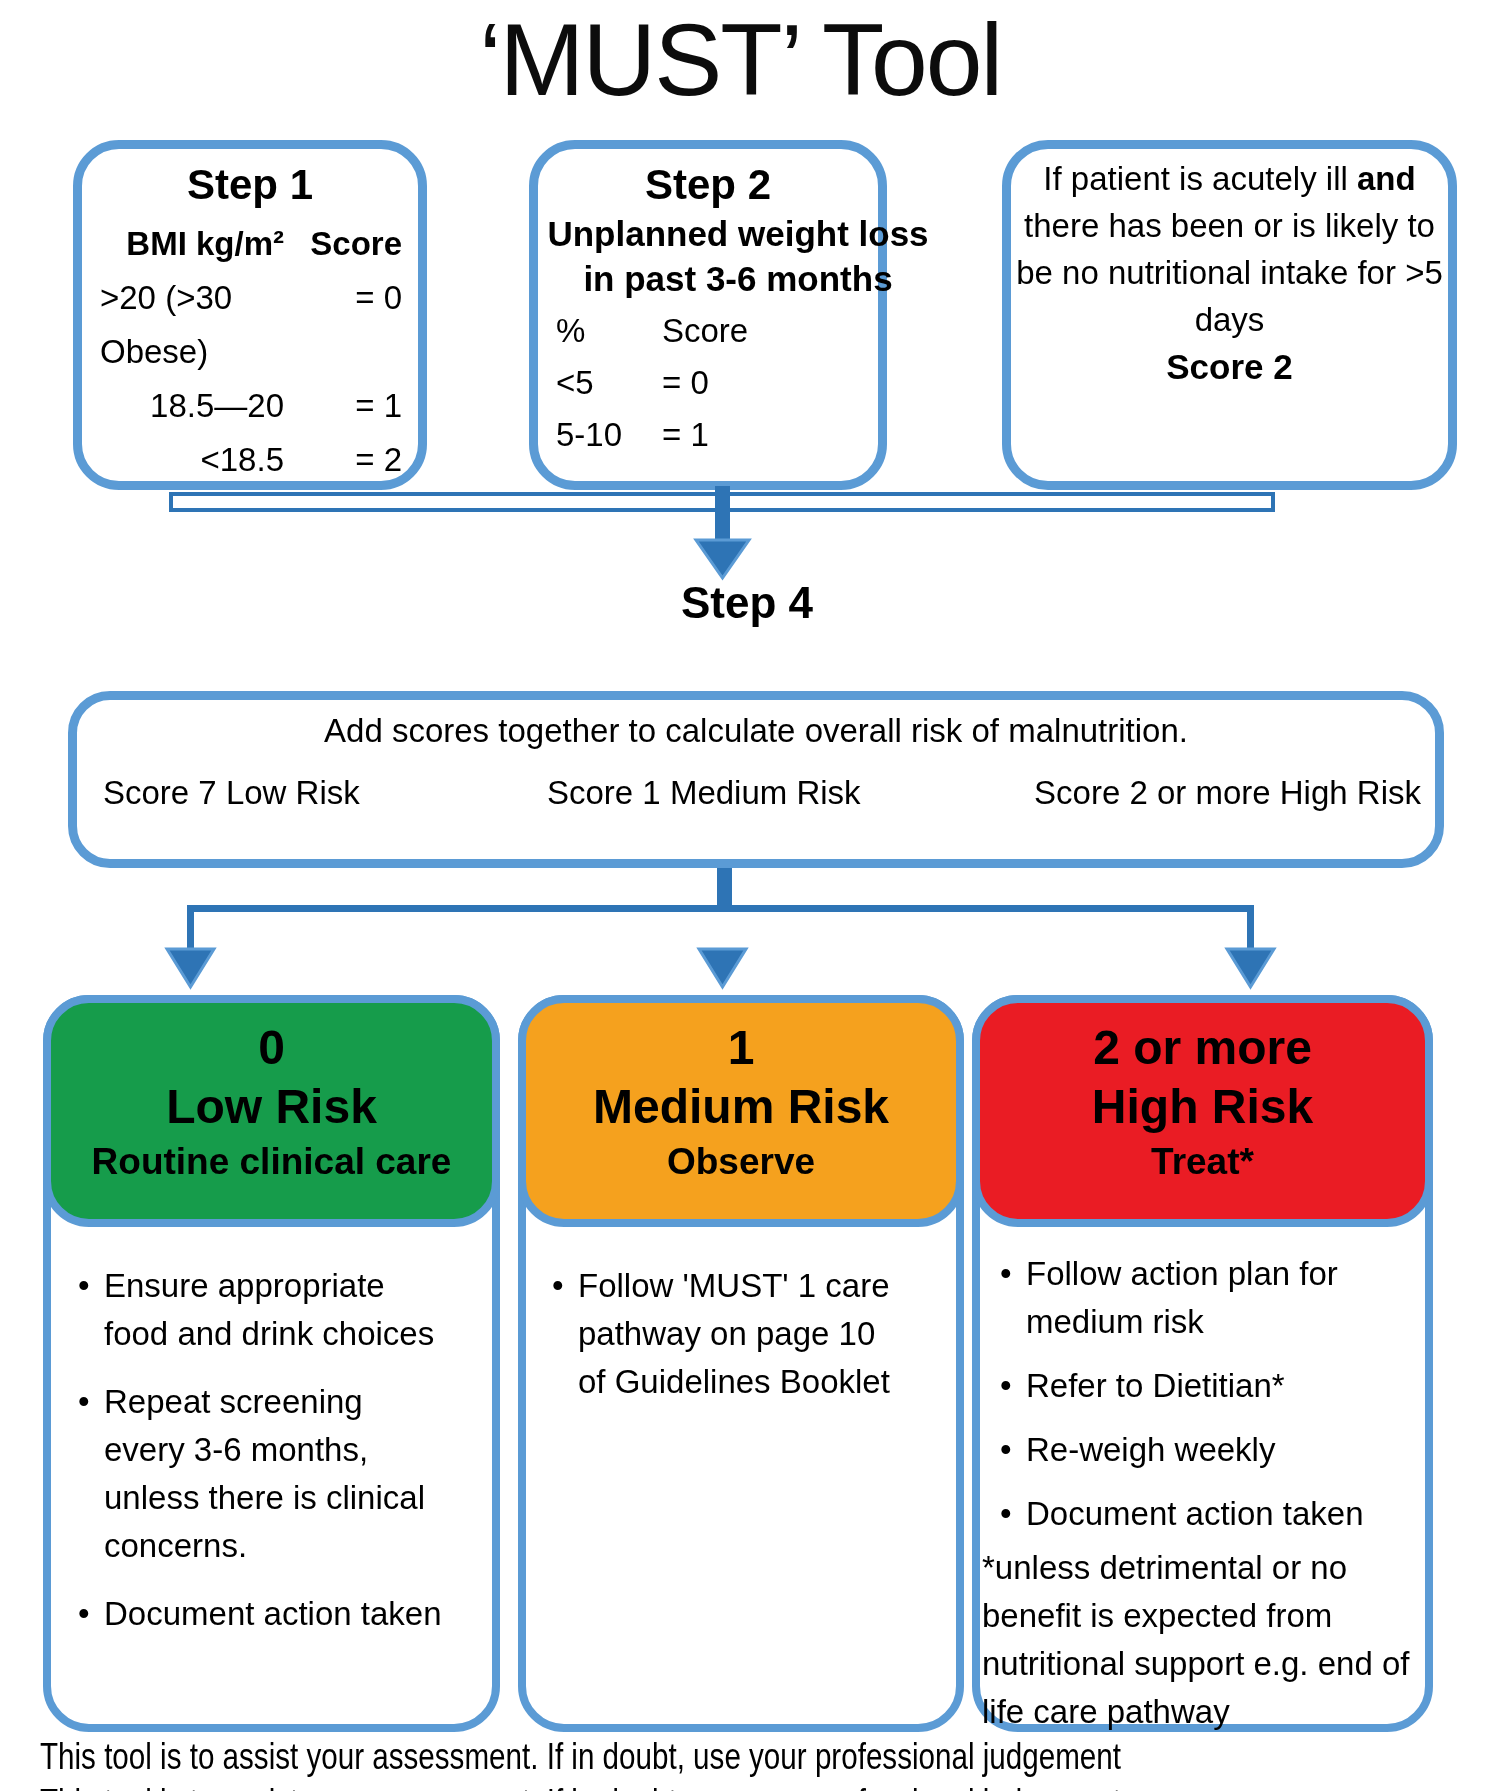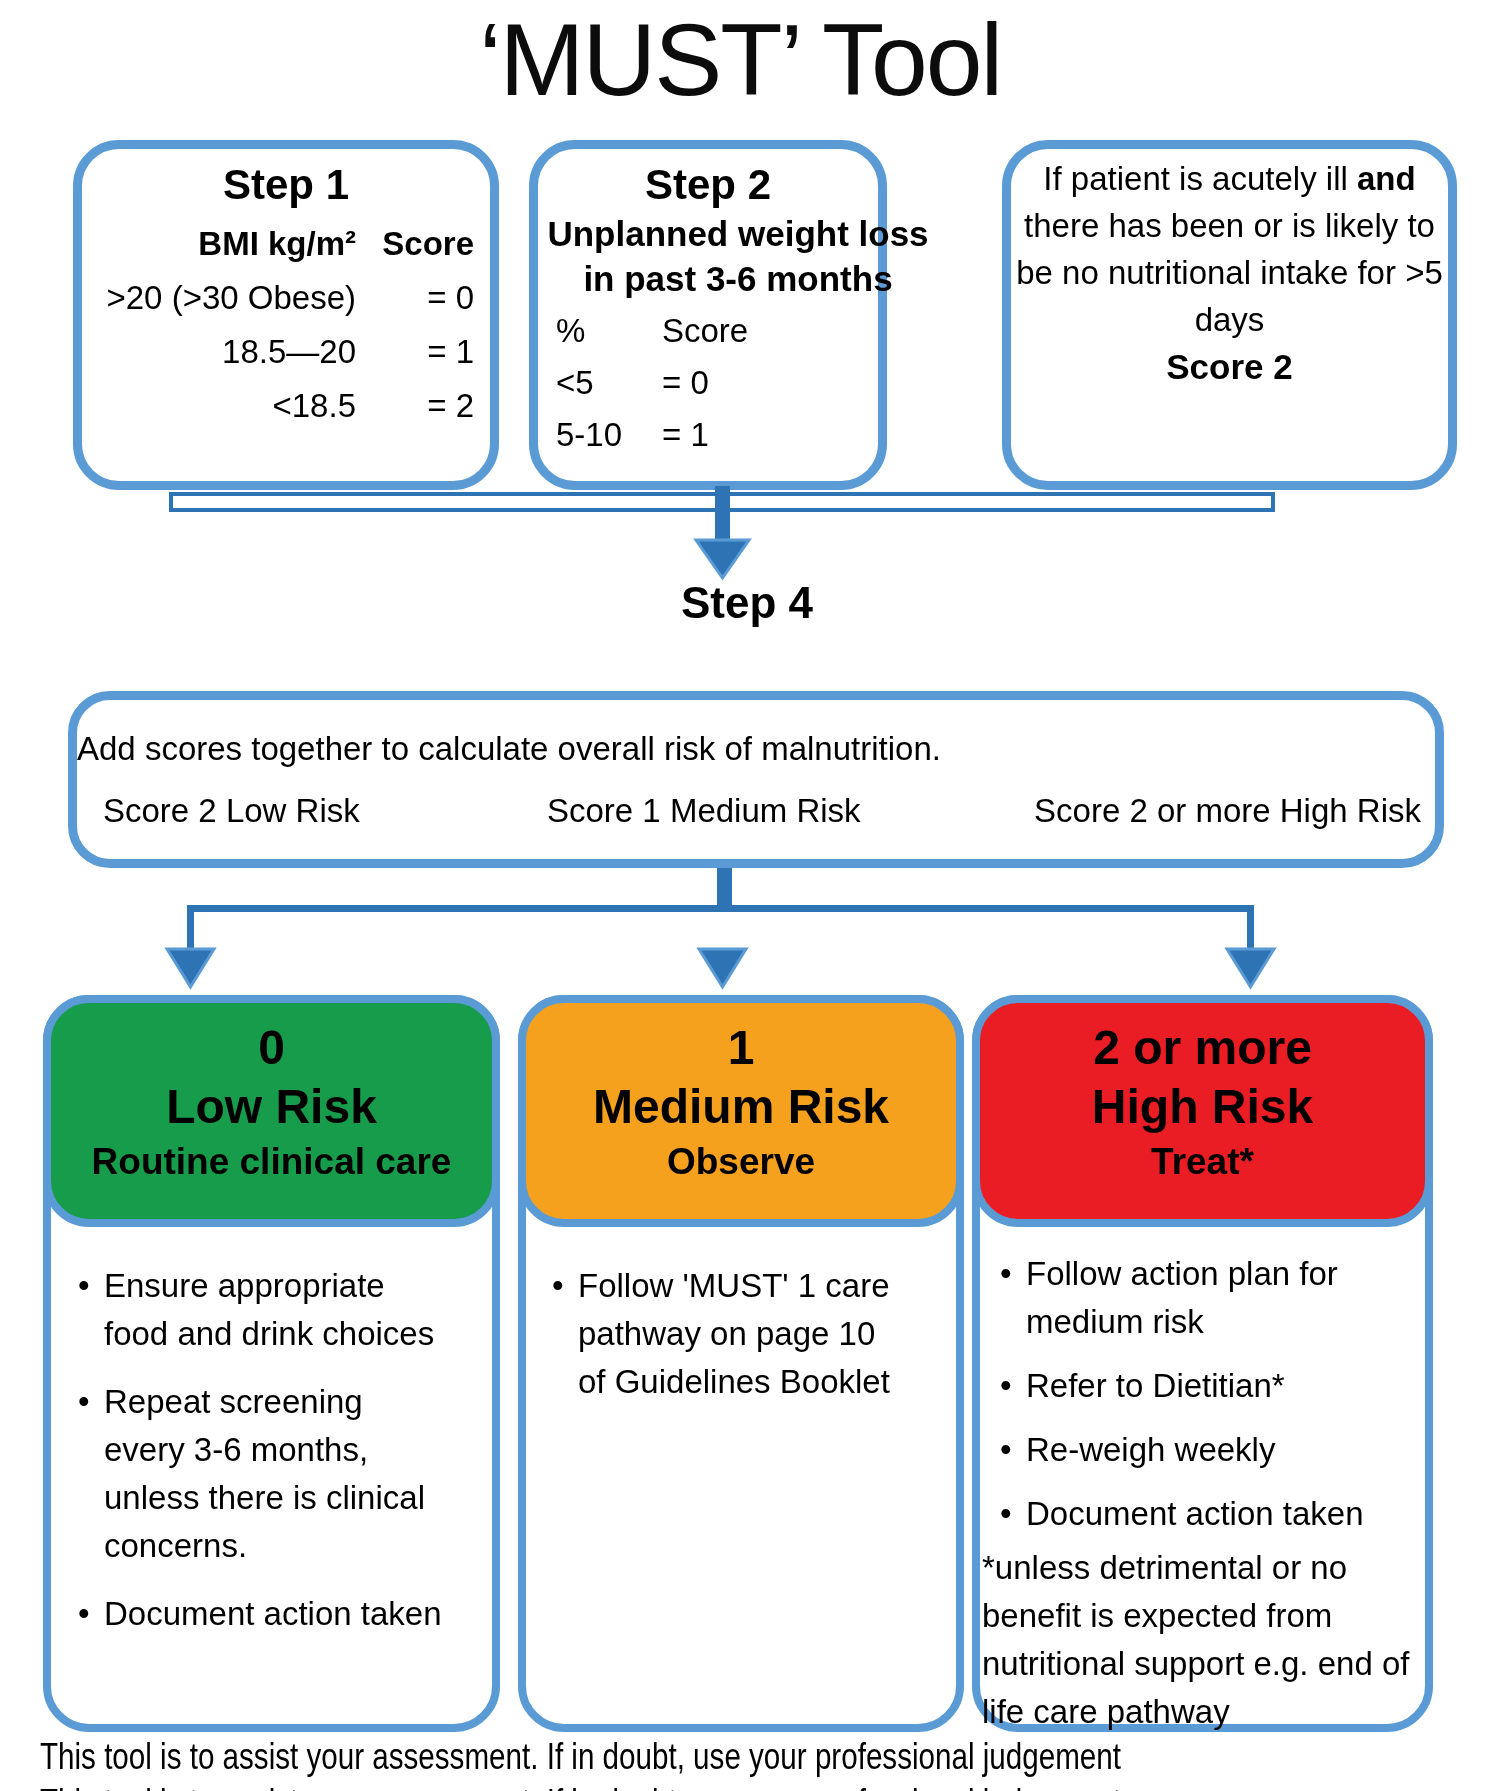--- a/index.html
+++ b/index.html
@@ -12,21 +12,21 @@
   .main-title {
     position:absolute; left:0; top:2px; width:1480px; text-align:center;
     font-size:102px; letter-spacing:-2px; color:#0c0c0c;
   }
 
   
   .stepbox {
     position:absolute; top:140px; height:350px; box-sizing:border-box;
     background:#fff; border:9px solid var(--box-border,#5b9bd5); border-radius:46px;
   }
-  #box1 { left:73px;  width:426px; }
+  #box1 { left:73px;  width:354px; }
   #box2 { left:529px; width:358px; }
   #box3 { left:1002px; width:455px; }
 
   .step-heading { text-align:center; font-weight:bold; font-size:42px; margin-top:12px; line-height:48px; }
 
   .scoretable { margin:8px 16px 0 18px; font-size:33px; }
   .srow { display:flex; justify-content:flex-end; line-height:54px; }
   .srow.hdr { font-weight:bold; }
   .t1 .c2 { width:118px; text-align:right; }
   .t2 { margin-top:4px; }
@@ -46,21 +46,21 @@
   .arrowhead { fill:var(--connector,#2e74b5); stroke:var(--box-border,#5b9bd5); stroke-width:3; }
 
   
   .h4a { position:absolute; left:0; top:578px; width:1494px; text-align:center; font-weight:bold; font-size:44px; }
   .h4b { position:absolute; left:0; top:630px; width:1494px; text-align:center; font-weight:bold; font-size:44px; }
 
   .step4box {
     position:absolute; left:68px; top:691px; width:1376px; height:177px; box-sizing:border-box;
     background:#fff; border:9px solid var(--box-border,#5b9bd5); border-radius:42px;
   }
-  .instruction { margin-top:30px; font-size:33px; }
+  .instruction { text-align:center; margin-top:12px; font-size:33px; }
   .scoresrow { position:relative; margin-top:24px; font-size:33px; height:40px; }
   .scoresrow .lowpos  { position:absolute; left:26px; }
   .scoresrow .medpos  { position:absolute; left:470px; }
   .scoresrow .highpos { position:absolute; right:14px; }
 
   
   .riskcol {
     position:absolute; top:995px; height:737px; box-sizing:border-box;
     background:#fff; border:8px solid var(--box-border,#5b9bd5); border-radius:46px;
   }
@@ -167,21 +167,21 @@
       <polygon class="arrowhead" points="699,949 746,949 722.5,987"></polygon>
       <polygon class="arrowhead" points="1227,949 1274,949 1250.5,987"></polygon>
     </g>
   </svg>
 
   <div class="h4a">Step 4</div>
 
   <div class="step4box">
     <div class="instruction">Add scores together to calculate overall risk of malnutrition.</div>
     <div class="scoresrow">
-      <span class="lowpos">Score 2 Low Risk</span>
+      <span class="lowpos">Score 7 Low Risk</span>
       <span class="medpos">Score 1 Medium Risk</span>
       <span class="highpos">Score 2 or more High Risk</span>
     </div>
   </div>
 
   <div class="riskcol" id="col-low"></div>
   <div class="riskcol" id="col-med"></div>
   <div class="riskcol" id="col-high"></div>
 
   <div class="riskhead" id="head-low">

